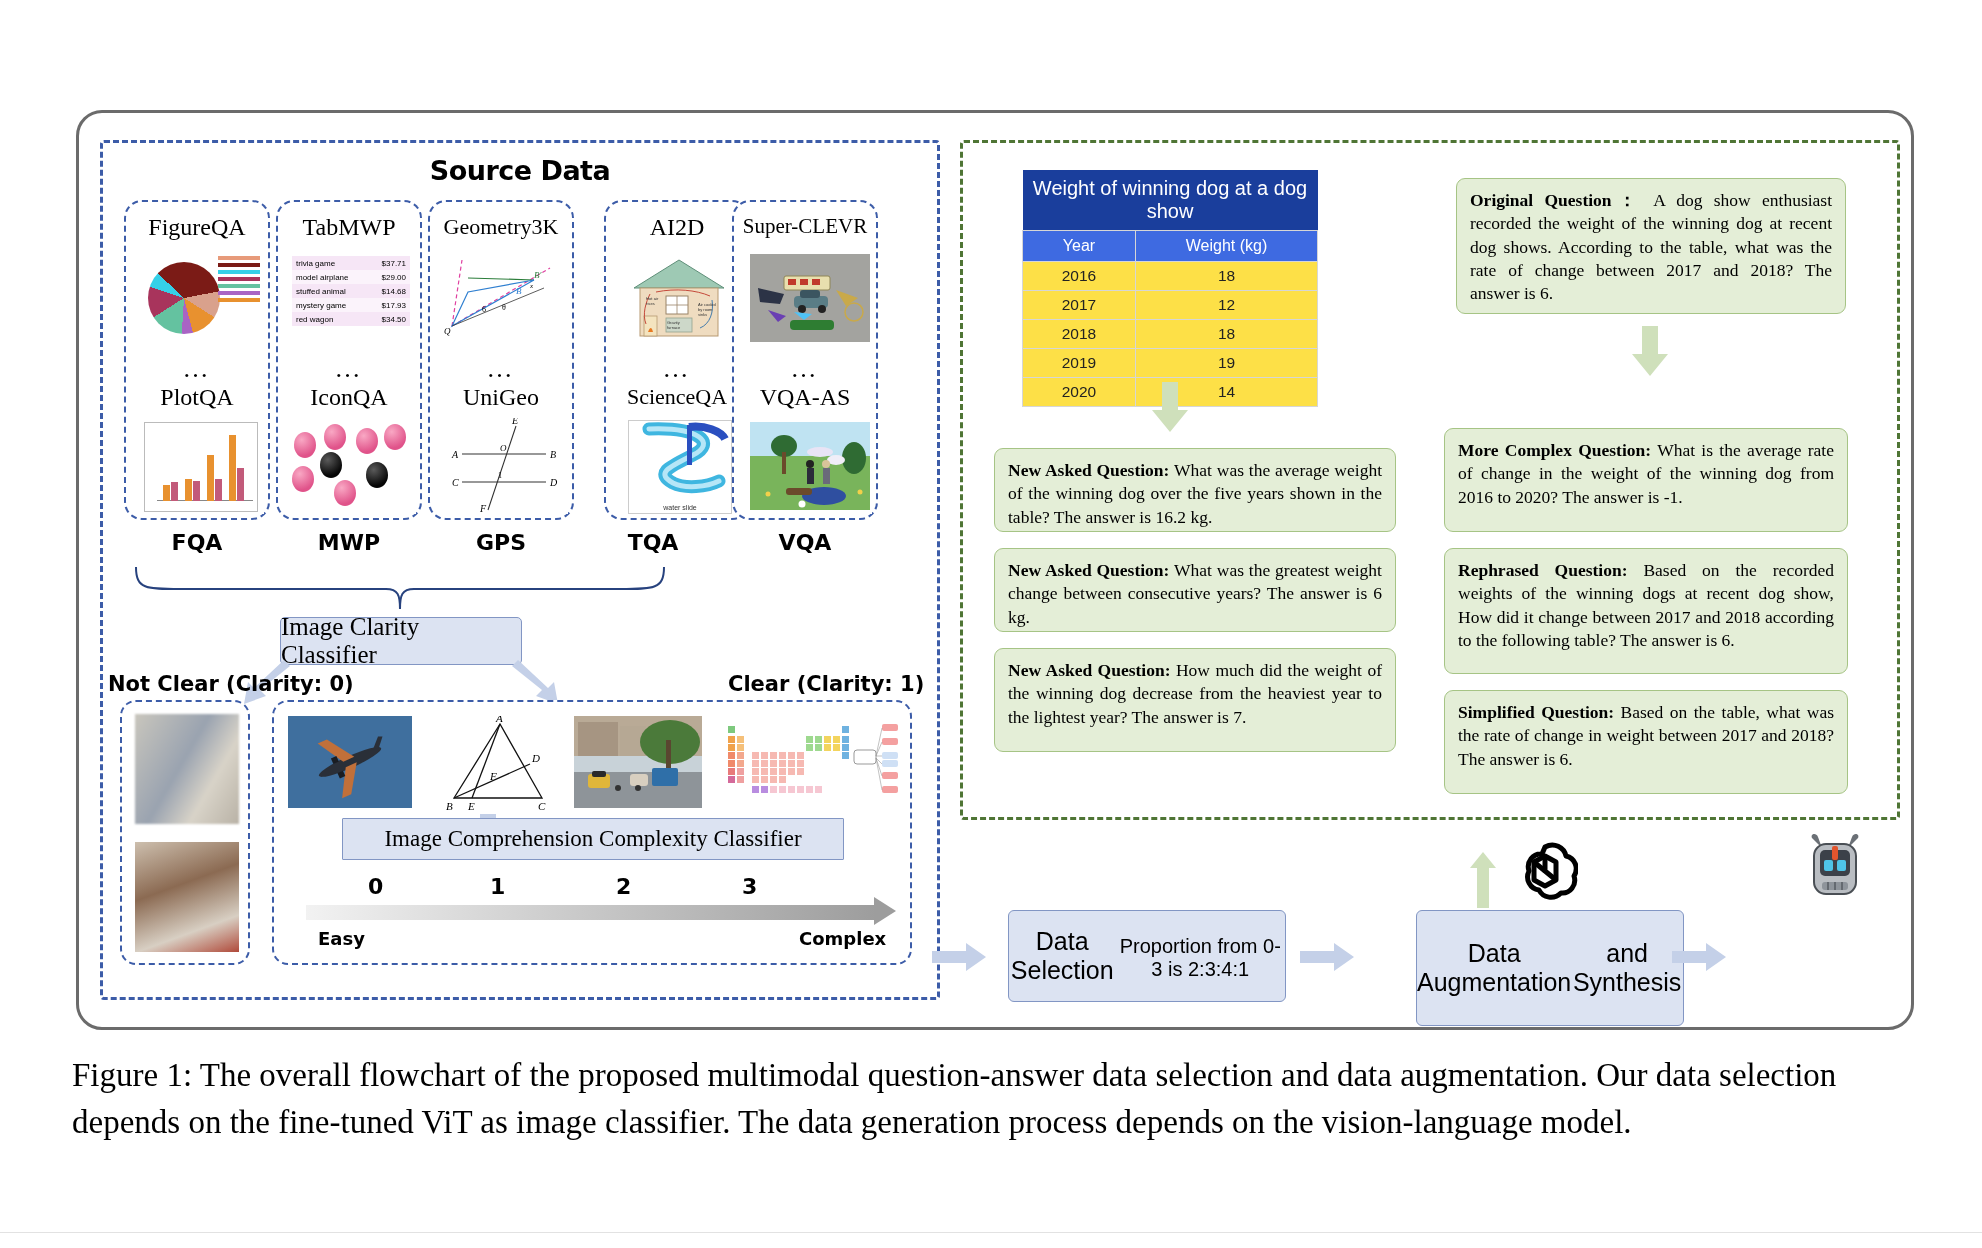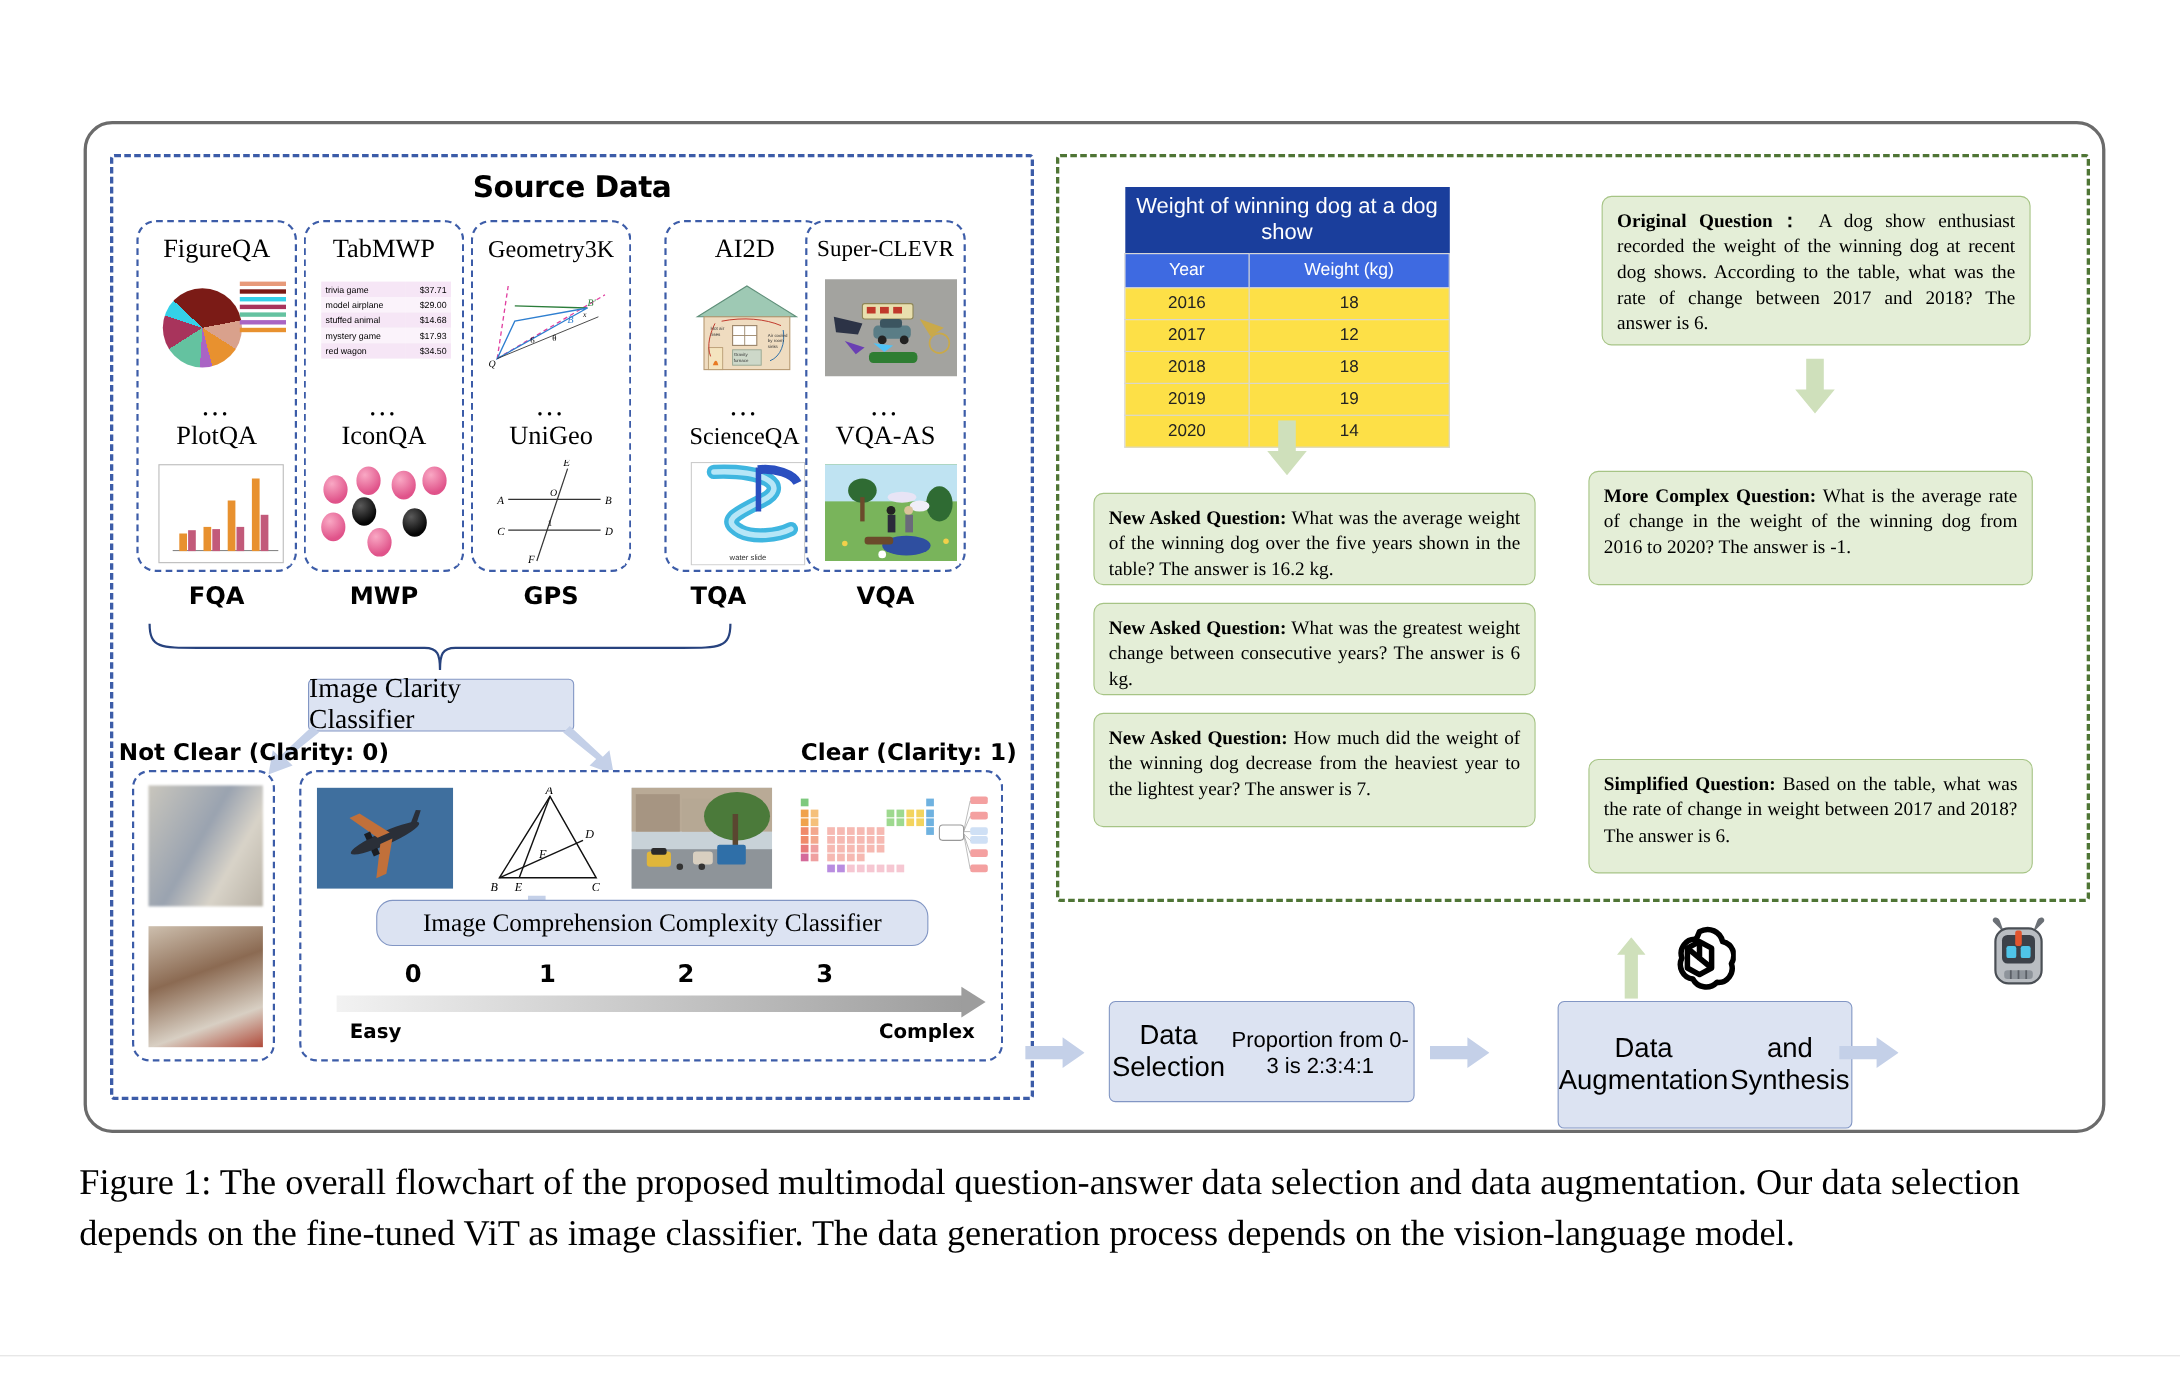--- a/index.html
+++ b/index.html
@@ -126,21 +126,21 @@
   }
 
   .nc-img{position:absolute;left:13px;width:104px;height:110px;}
   .nc-img.a{top:12px;background:linear-gradient(120deg,#c9c6bd,#9aa3b0 45%,#d8d3c8 70%,#b9b2a6);filter:blur(1.2px);}
   .nc-img.b{top:140px;background:linear-gradient(160deg,#cdbfae,#8b6a52 40%,#d8cfc3 75%,#b04a3a);filter:blur(0.4px);}
 
   .cl-img{position:absolute;top:14px;height:92px;}
 
   .complexity-box{
     position:absolute;left:342px;top:818px;width:500px;height:40px;
-    background:#dce3f2;border:1.5px solid #8296c4;border-radius:15px;
+    background:#dce3f2;border:1.5px solid #8296c4;border-radius:1px;
     display:flex;align-items:center;justify-content:center;
     font-size:23px;font-family:"Liberation Serif",serif;
   }
   .scale-bar{
     position:absolute;left:306px;top:905px;width:570px;height:15px;
     background:linear-gradient(90deg,#f2f2f2,#9d9d9d);
   }
   .scale-arrow{
     position:absolute;left:874px;top:897px;width:0;height:0;
     border-top:14px solid transparent;border-bottom:14px solid transparent;
@@ -654,20 +654,23 @@
   </div>
 
   <div class="qbox" style="left:994px;top:648px;width:402px;height:104px">
     <b>New Asked Question:</b><span> How much did the weight of the winning dog decrease from the heaviest year to the lightest year? The answer is 7.</span>
   </div>
 
   <div class="qbox" style="left:1444px;top:428px;width:404px;height:104px">
     <b>More Complex Question:</b><span> What is the average rate of change in the weight of the winning dog from 2016 to 2020? The answer is -1.</span>
   </div>
 
+  <div class="qbox" style="left:1444px;top:548px;width:404px;height:126px">
+    <b>Rephrased Question:</b><span> Based on the recorded weights of the winning dogs at recent dog show, How did it change between 2017 and 2018 according to the following table? The answer is 6.</span>
+  </div>
 
   <div class="qbox" style="left:1444px;top:690px;width:404px;height:104px">
     <b>Simplified Question:</b><span> Based on the table, what was the rate of change in weight between 2017 and 2018? The answer is 6.</span>
   </div>
 
   <svg class="parrow" style="left:932px;top:942px" viewBox="0 0 54 30">
     <path d="M0,9 L34,9 L34,1 L54,15 L34,29 L34,21 L0,21 Z" fill="#c4d0e8"></path>
   </svg>
 
   <div class="pbox" style="left:1008px;top:910px;width:278px;height:92px">

